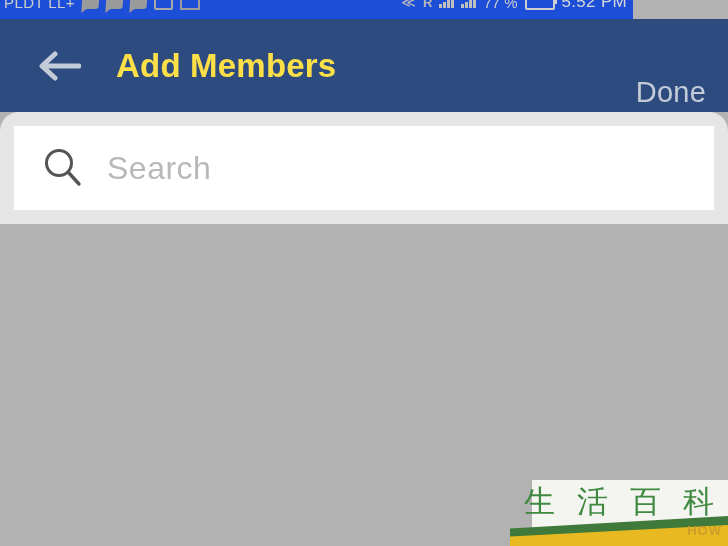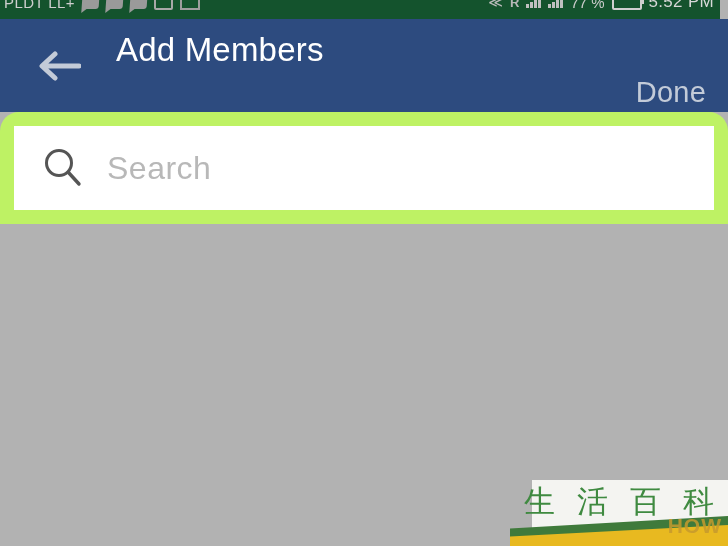--- a/index.html
+++ b/index.html
@@ -22,23 +22,23 @@
     width: 728px;
     height: 546px;
     background: #b2b2b2;
     overflow: hidden;
   }
 
   
   #status-bar {
     position: absolute;
     left: 0; top: 0;
-    width: 720px;
+    width: 633px;
     height: 19px;
-    background: #14532d;
+    background: #1d4ed8;
     overflow: hidden;
   }
   #status-bar .sb-left {
     position: absolute;
     left: 4px;
     top: -9px;
     display: flex;
     align-items: center;
     gap: 7px;
     height: 22px;
@@ -141,24 +141,24 @@
     position: absolute;
     left: 35px;
     top: 30px;
     width: 46px;
     height: 34px;
     cursor: pointer;
   }
   #page-title {
     position: absolute;
     left: 116px;
-    top: 12px;
-    color: #ffffff;
+    top: 28px;
+    color: #fde047;
     font-size: 33px;
-    font-weight: normal;
+    font-weight: bold;
     letter-spacing: 0.2px;
     white-space: nowrap;
   }
   #done-button {
     position: absolute;
     right: 22px;
     top: 33px;
     color: #c3cbd8;
     font-size: 29px;
     letter-spacing: 0.2px;
@@ -167,21 +167,21 @@
     margin-top: 24px;
   }
 
   
   #search-highlight {
     position: absolute;
     left: 0;
     top: 112px;
     width: 728px;
     height: 140px;
-    background: #bef264;
+    background: #e5e5e5;
     box-sizing: border-box;
     border-radius: 19px;
   }
   #search-field {
     position: absolute;
     left: 14px;
     top: 14px;
     width: 700px;
     height: 84px;
     background: #ffffff;
@@ -267,21 +267,21 @@
     width: 218px; height: 24px;
     background: #e8b920;
     clip-path: polygon(0% 60%, 100% 12%, 100% 100%, 0% 100%);
     z-index: 2;
   }
   #watermark .wm-how {
     position: absolute;
     right: 6px;
     bottom: 8px;
     color: #c69a2e;
-    font-size: 21px;
+    font-size: 13px;
     font-weight: bold;
     letter-spacing: 1px;
     z-index: 4;
     opacity: .85;
   }
 </style>
 </head>
 <body>
 
 <div id="phone-screen">

